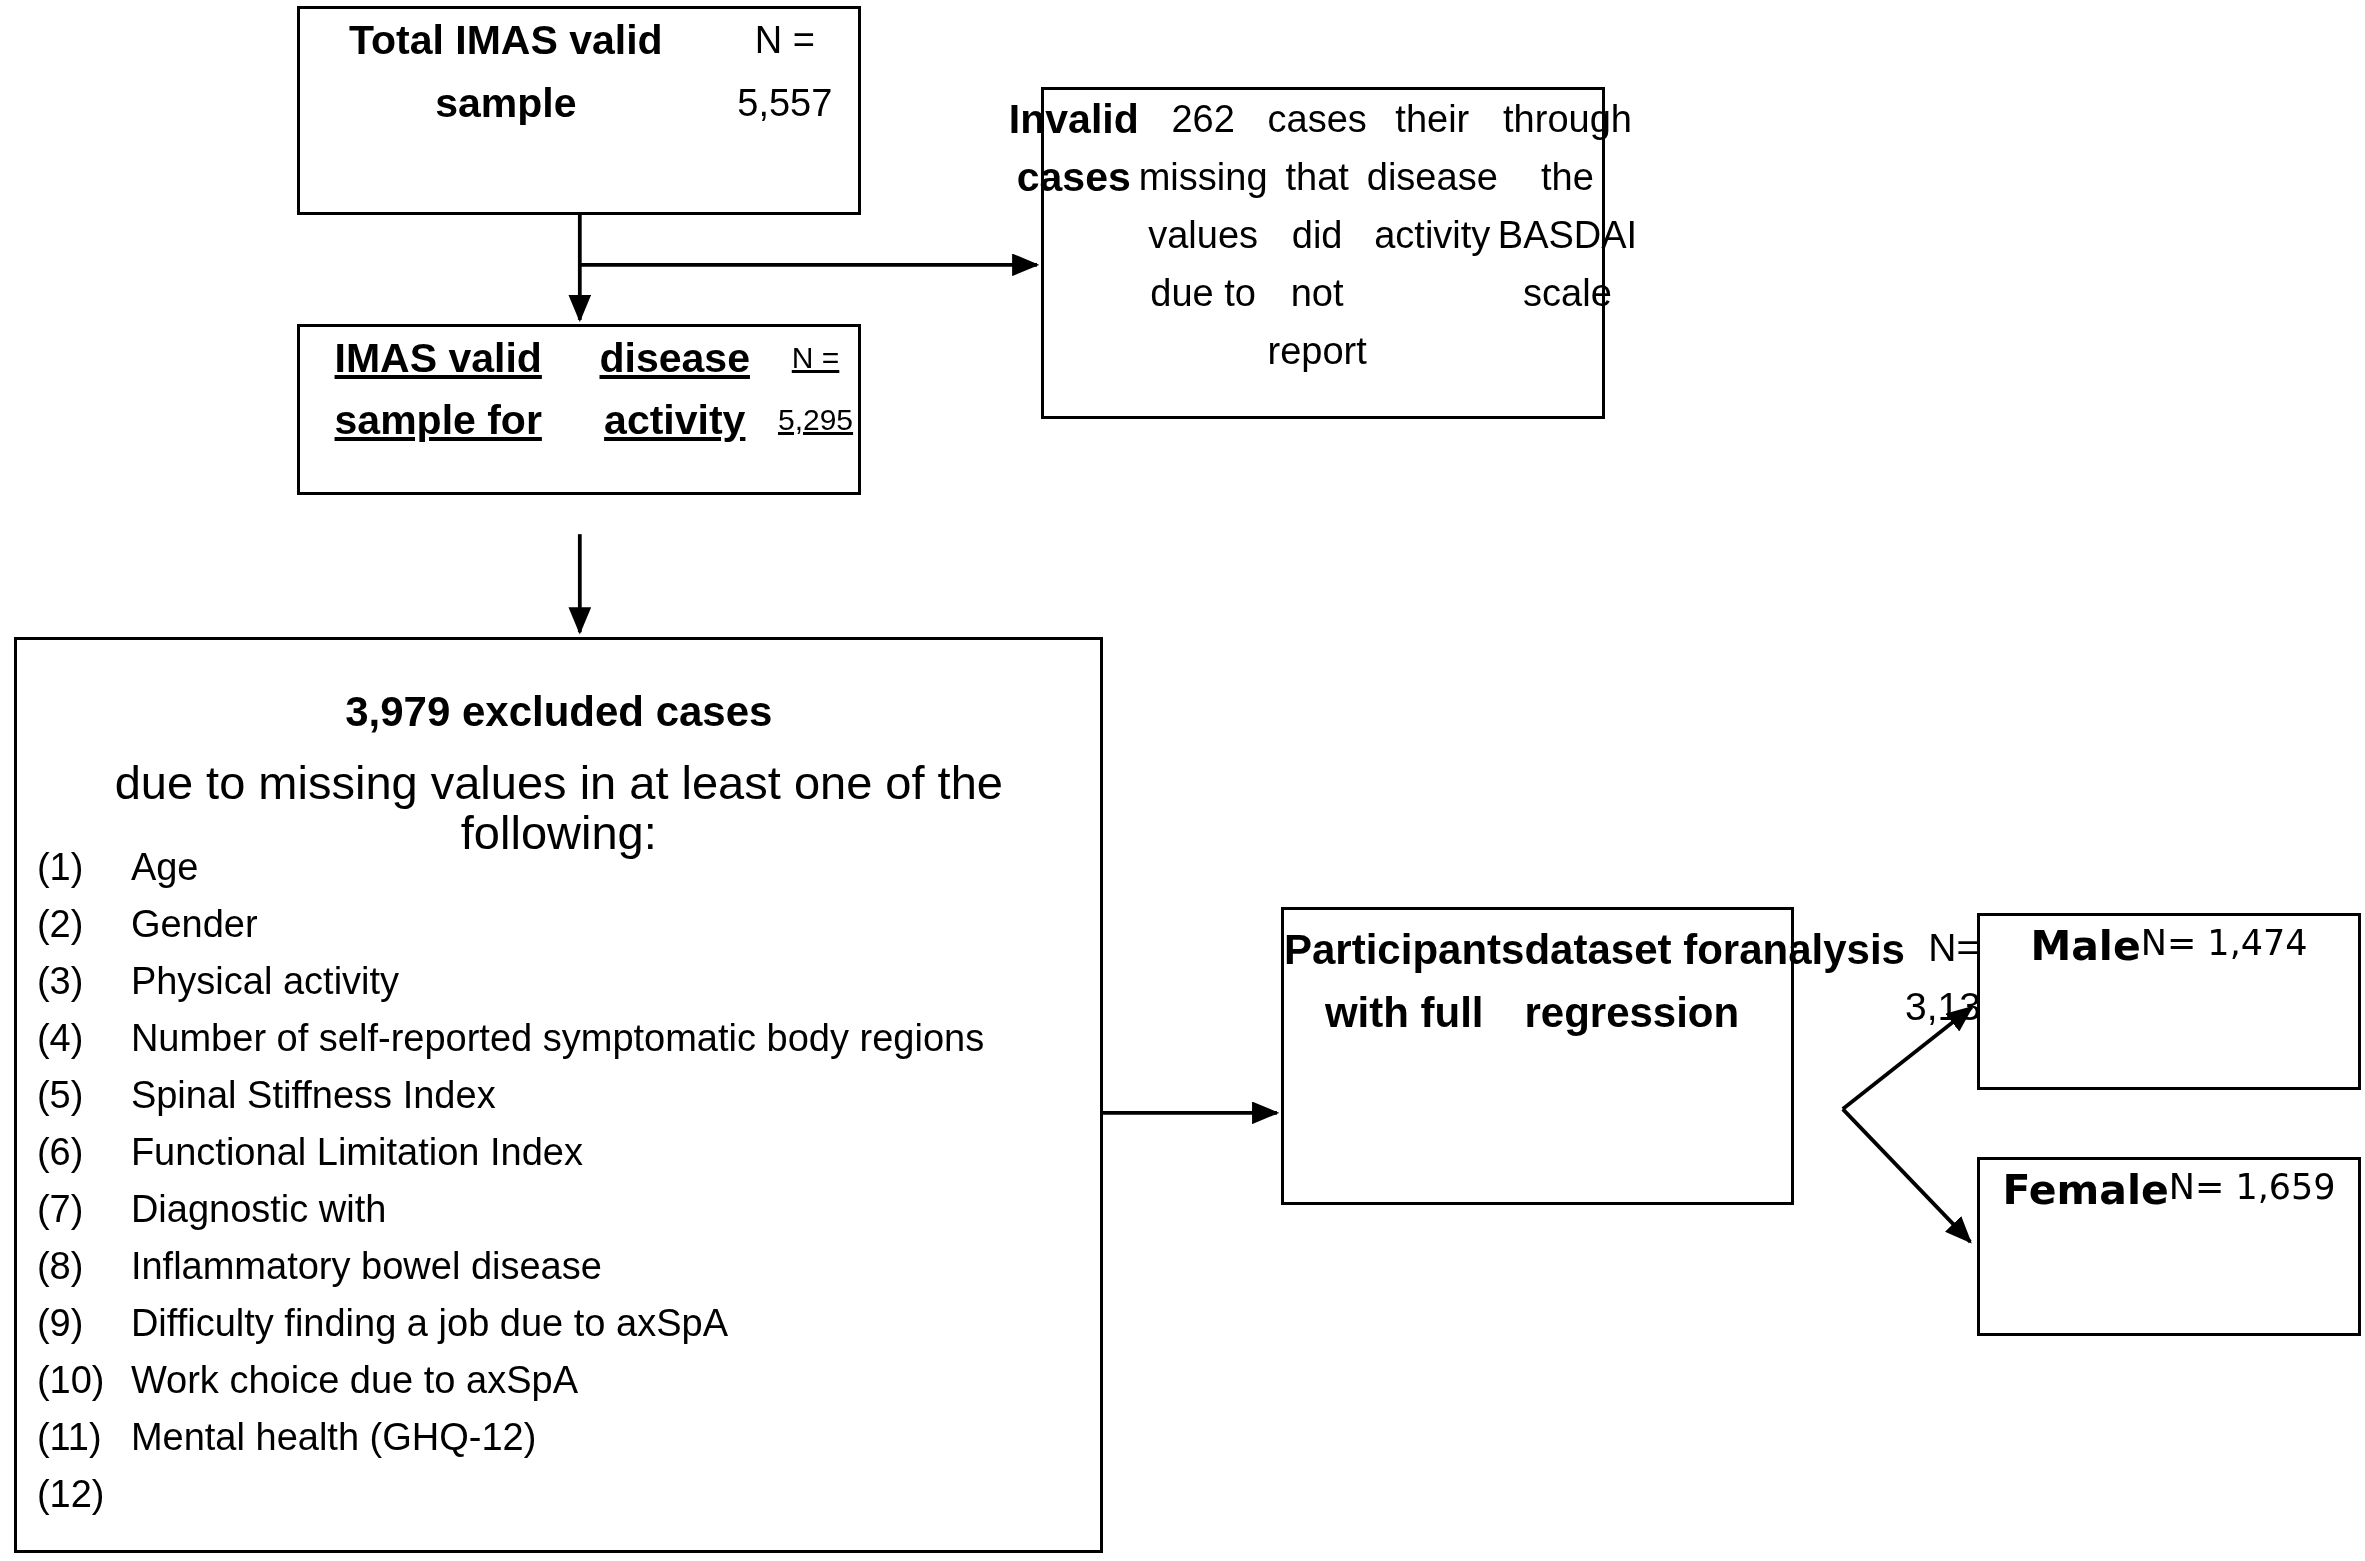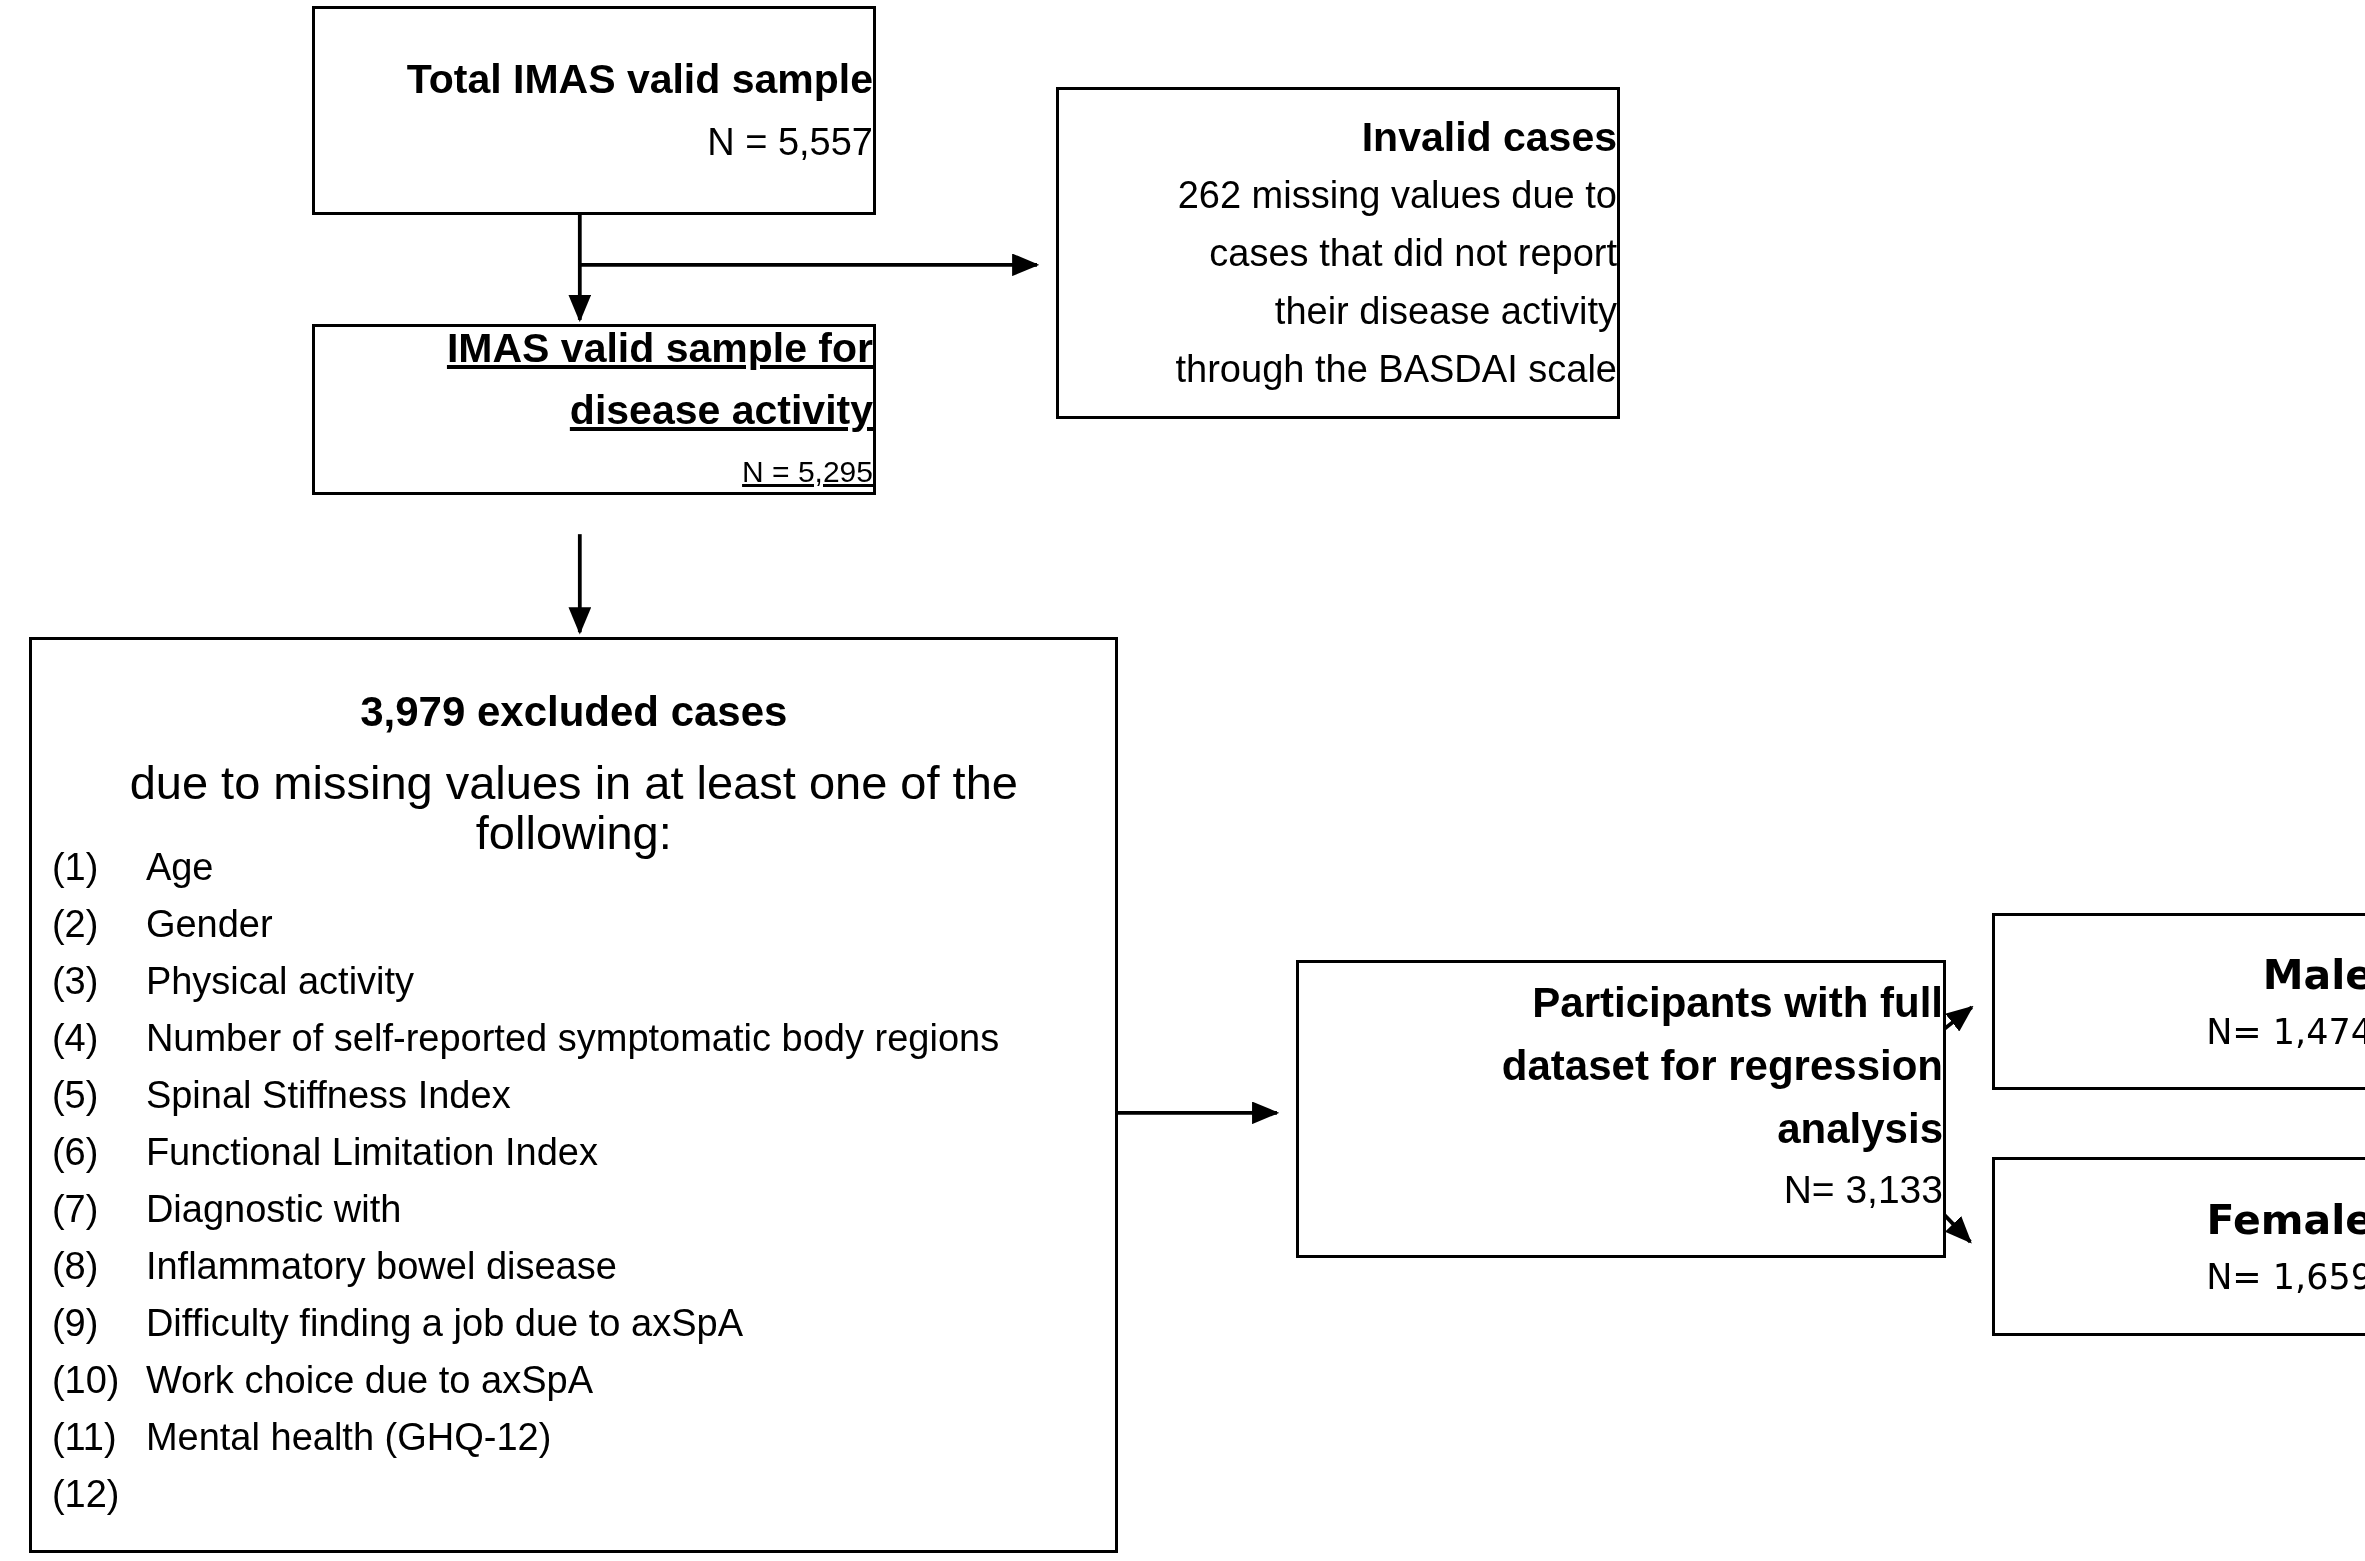--- a/index.html
+++ b/index.html
@@ -23,25 +23,24 @@
     pointer-events:none;
   }
   #connectors line{stroke:var(--line);stroke-width:5;}
   #connectors .arrowhead-fill{fill:var(--line);}
   .box{
     position:absolute;
     background:var(--bg);
     border:3.8px solid var(--line);
     box-sizing:border-box;
     display:flex;
-    flex-direction:column;
-    align-items:flex-end;
+    flex-direction:row;
+    align-items:flex-start;
     justify-content:center;
     text-align:center;
-    margin-left:15px;
   }
 
   
   #box-total{left:297px;top:6px;width:564px;height:209px;}
   #box-total .t{font-size:41px;line-height:63px;font-weight:bold;}
   #box-total .n{font-size:38px;line-height:63px;}
 
   
   #box-invalid{left:1041px;top:87px;width:564px;height:332px;}
   #box-invalid .t{font-size:41px;line-height:58px;font-weight:bold;}
@@ -63,21 +62,21 @@
     text-align:center;font-size:47px;line-height:50px;
   }
   #box-excluded .ex-list{
     position:absolute;top:199px;left:19.6px;right:11.3px;
   }
   .ex-item{display:flex;align-items:center;height:57px;font-size:38px;}
   .ex-num{width:94px;flex:0 0 94px;}
   .ex-text{flex:1;white-space:nowrap;}
 
   
-  #box-participants{left:1281px;top:960px;width:650px;height:298px;justify-content:flex-start;padding-top:8.3px;}
+  #box-participants{left:1281px;top:907px;width:513px;height:298px;justify-content:flex-start;padding-top:8.3px;}
   #box-participants .t{font-size:42px;line-height:63px;font-weight:bold;}
   #box-participants .n{font-size:39px;line-height:59px;}
 
   
   #box-male,#box-female{font-family:"DejaVu Sans", sans-serif;}
   #box-male{left:1977px;top:913px;width:384px;height:177px;}
   #box-female{left:1977px;top:1157px;width:384px;height:179px;}
   #box-male .t,#box-female .t{font-size:41px;line-height:60px;font-weight:bold;}
   #box-male .n,#box-female .n{font-size:35px;line-height:54px;}
 </style>

